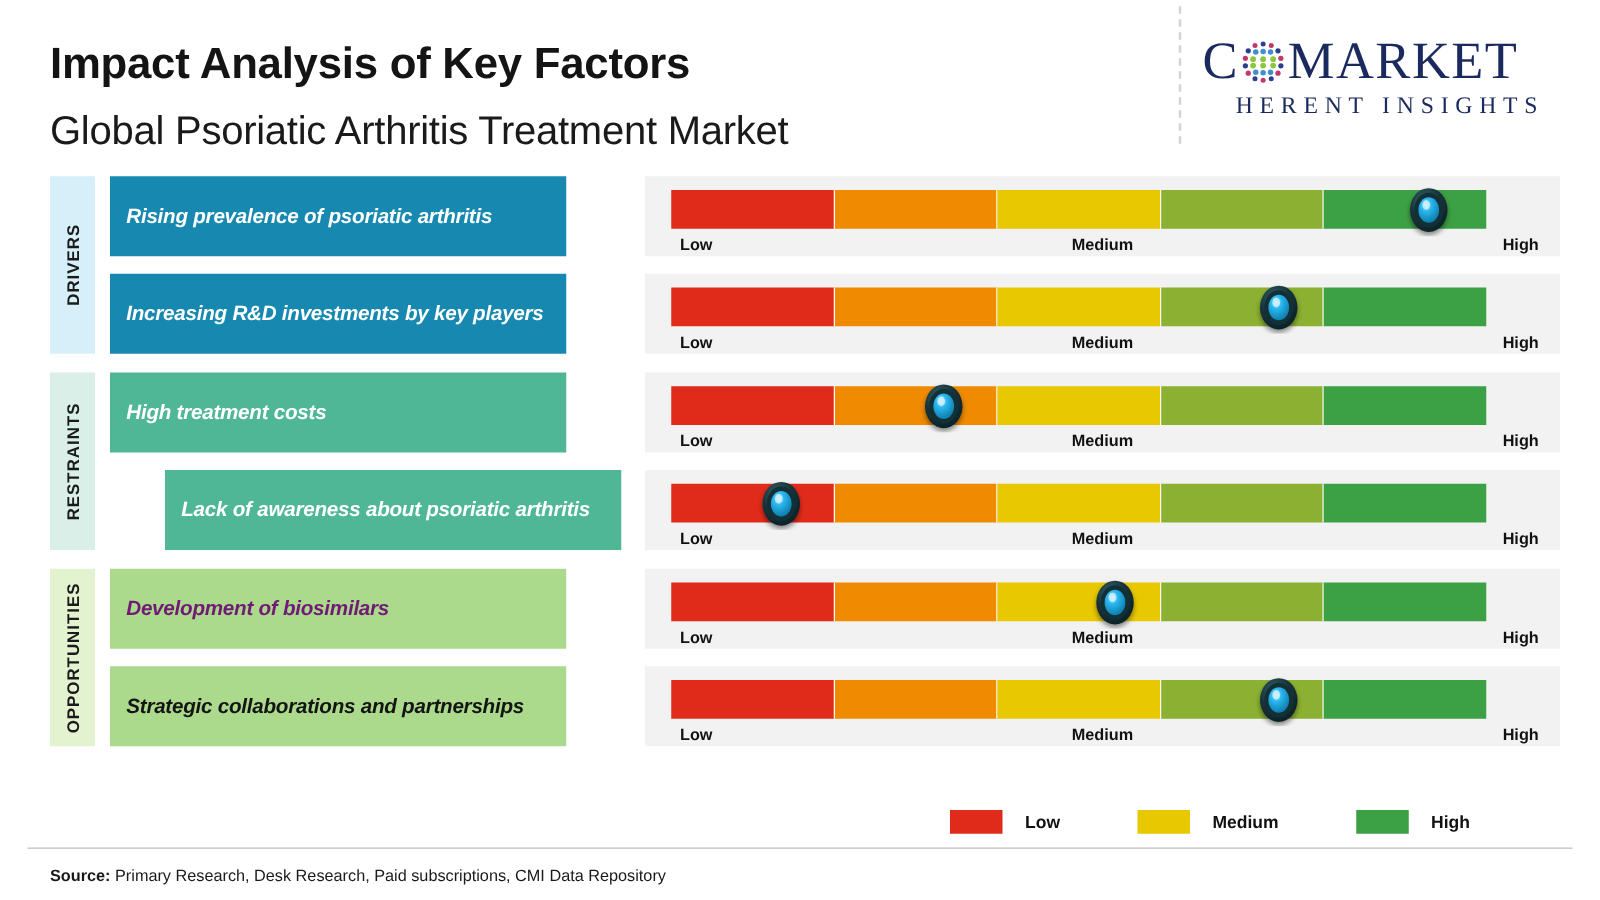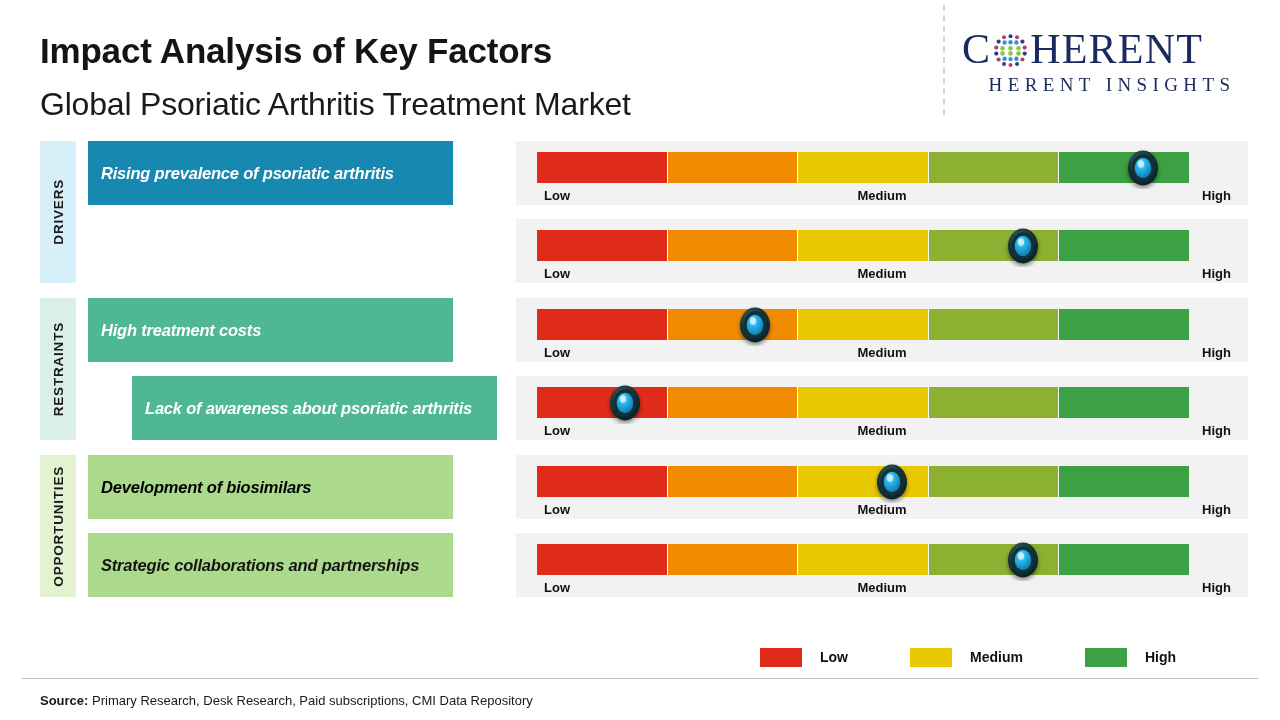--- a/index.html
+++ b/index.html
@@ -248,21 +248,21 @@
             <circle cx="26.5" cy="21.4" r="2.3" fill="#8cc63f"></circle>
             <circle cx="6.6" cy="27.5" r="2.1" fill="#c0386c"></circle>
             <circle cx="30.4" cy="27.5" r="2.1" fill="#c0386c"></circle>
             <circle cx="12.6" cy="26.8" r="2.2" fill="#3f8fd0"></circle>
             <circle cx="18.5" cy="27.1" r="2.2" fill="#3f8fd0"></circle>
             <circle cx="24.4" cy="26.8" r="2.2" fill="#3f8fd0"></circle>
             <circle cx="12.0" cy="32.0" r="2.0" fill="#2b3f8c"></circle>
             <circle cx="25.0" cy="32.0" r="2.0" fill="#2b3f8c"></circle>
             <circle cx="18.5" cy="33.1" r="2.0" fill="#c0386c"></circle>
           </g>
-        </svg></span><span class="logo-rest">HERENT</span>
+        </svg></span><span class="logo-rest">MARKET</span>
     </div>
     <div class="logo-tag">HERENT INSIGHTS</div>
   </div>
 </div>
 
 <div class="matrix">
     <div class="cat" style="top: 9px; height: 142px; background: rgb(214, 239, 249);">
       <div class="cat-label">DRIVERS</div>
     </div>
     <div class="cat" style="top: 166px; height: 142px; background: rgb(217, 239, 231);">
@@ -302,20 +302,23 @@
           <ellipse cx="21" cy="21" rx="15" ry="17.5" fill="url(#ring0)" filter="url(#sh0)"></ellipse>
           <ellipse cx="21" cy="21" rx="11.5" ry="13.8" fill="#123036"></ellipse>
           <ellipse cx="21" cy="21" rx="8.3" ry="10.2" fill="url(#core0)"></ellipse>
           <ellipse cx="19" cy="17" rx="3.1" ry="3.8" fill="#dff6ff" opacity="0.75"></ellipse>
         </svg>
       </div>
       <div class="tick tick-low">Low</div>
       <div class="tick tick-med">Medium</div>
       <div class="tick tick-high">High</div>
     </div>
+    <div class="factor" style="top: 87px; height: 64px; background: rgb(23, 137, 176);">
+      <span class="factor-text" style="color: rgb(255, 255, 255);">Increasing R&amp;D investments by key players</span>
+    </div>
     <div class="scale" style="top: 87px; height: 64px;">
       <div class="bar">
         <div class="seg" style="background: rgb(224, 43, 26);"></div>
         <div class="seg" style="background: rgb(240, 138, 0);"></div>
         <div class="seg" style="background: rgb(232, 200, 0);"></div>
         <div class="seg" style="background: rgb(140, 176, 50);"></div>
         <div class="seg" style="background: rgb(60, 160, 68);"></div>
       </div>
       <div class="marker" style="left: 506.74px;">
         <svg width="42" height="42" viewBox="0 0 42 42">
@@ -414,21 +417,21 @@
           <ellipse cx="21" cy="21" rx="11.5" ry="13.8" fill="#123036"></ellipse>
           <ellipse cx="21" cy="21" rx="8.3" ry="10.2" fill="url(#core3)"></ellipse>
           <ellipse cx="19" cy="17" rx="3.1" ry="3.8" fill="#dff6ff" opacity="0.75"></ellipse>
         </svg>
       </div>
       <div class="tick tick-low">Low</div>
       <div class="tick tick-med">Medium</div>
       <div class="tick tick-high">High</div>
     </div>
     <div class="factor" style="top: 323px; height: 64px; background: rgb(171, 218, 140);">
-      <span class="factor-text" style="color: #000000;">Development of biosimilars</span>
+      <span class="factor-text" style="color: #701a75;">Development of biosimilars</span>
     </div>
     <div class="scale" style="top: 323px; height: 64px;">
       <div class="bar">
         <div class="seg" style="background: rgb(224, 43, 26);"></div>
         <div class="seg" style="background: rgb(240, 138, 0);"></div>
         <div class="seg" style="background: rgb(232, 200, 0);"></div>
         <div class="seg" style="background: rgb(140, 176, 50);"></div>
         <div class="seg" style="background: rgb(60, 160, 68);"></div>
       </div>
       <div class="marker" style="left: 376.34px;">

